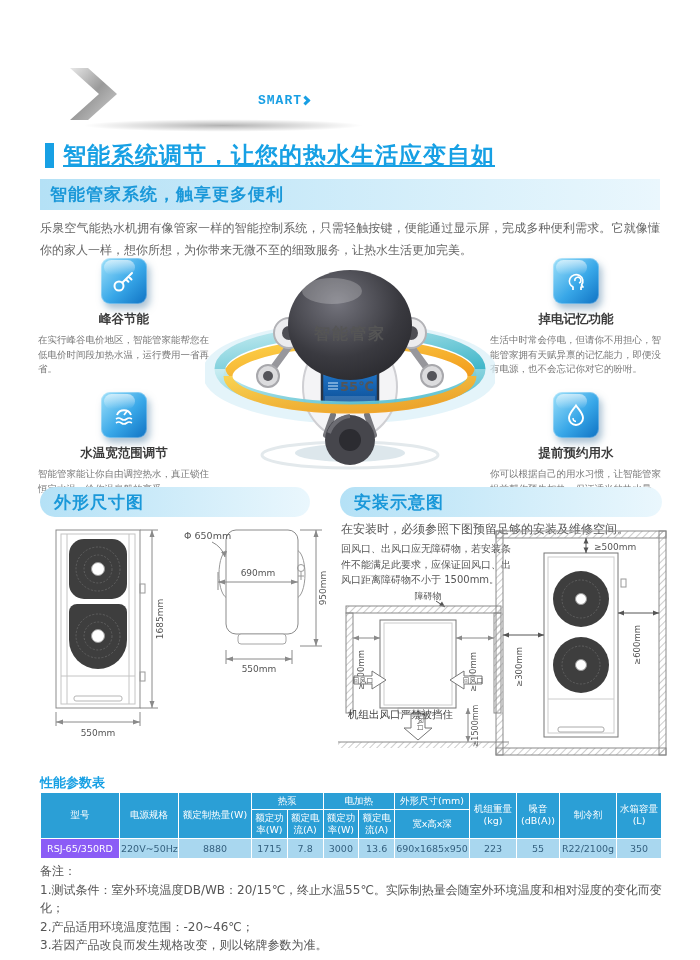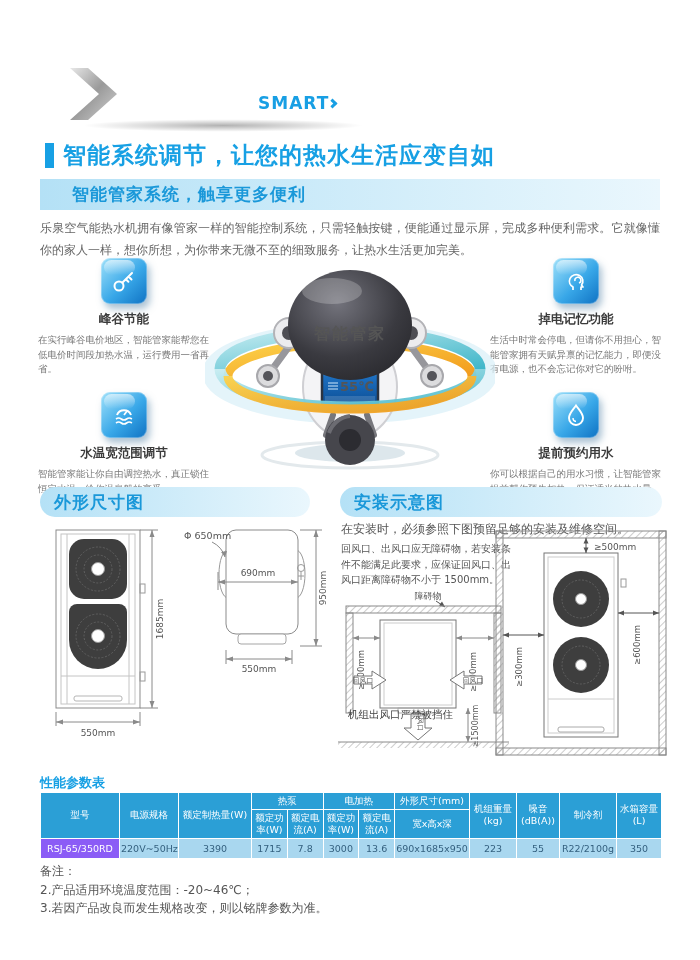--- a/index.html
+++ b/index.html
@@ -3,30 +3,30 @@
 <meta charset="utf-8">
 <style>
   *{margin:0;padding:0;box-sizing:border-box;}
   html,body{background:#fff;}
   body{font-family:"DejaVu Sans","Liberation Sans",sans-serif;}
   .page{position:relative;width:700px;height:960px;background:#fff;overflow:hidden;}
   .abs{position:absolute;}
 
   
   .logo-title{font-size:38px;font-weight:900;letter-spacing:9px;color:#0e0e0e;line-height:1;}
-  .logo-sub{font-size:17px;font-weight:bold;color:#189fe4;letter-spacing:1px;display:flex;align-items:center;}
+  .logo-sub{font-size:13px;font-weight:bold;color:#189fe4;letter-spacing:1px;display:flex;align-items:center;font-family:Liberation Mono, monospace;}
   .chev{display:inline-block;width:7px;height:7px;border-top:3px solid #189fe4;border-right:3px solid #189fe4;transform:rotate(45deg);}
   .logo-shadow{width:290px;height:13px;background:radial-gradient(ellipse at center,rgba(0,0,0,.30),rgba(0,0,0,0) 68%);}
 
   
   .main-heading{display:flex;align-items:center;gap:9px;}
   .main-heading .bar{width:9px;height:25px;background:#17a0e4;}
-  .main-heading .txt{font-size:23px;font-weight:bold;color:#17a0e4;letter-spacing:1px;}
+  .main-heading .txt{font-size:23px;font-weight:bold;color:#17a0e4;letter-spacing:1px;text-decoration:underline;}
   .band{background:linear-gradient(to right,#b4e1f6,#eaf7fd);color:#1a98d9;font-weight:bold;display:flex;align-items:center;}
-  .band-lg{width:620px;height:31px;font-size:17px;padding-left:32px;letter-spacing:1px;}
+  .band-lg{width:620px;height:31px;font-size:17px;padding-left:10px;letter-spacing:1px;}
   .band-sm{height:30px;font-size:17px;padding-left:14px;letter-spacing:1px;border-radius:15px;}
 
   .body-text{font-size:12px;color:#666;line-height:1.8;text-align:justify;}
 
   
   .feature{width:172px;display:flex;flex-direction:column;align-items:center;}
   .tile{width:46px;height:46px;border-radius:9px;position:relative;
         background:linear-gradient(135deg,#9fe1fa 0%,#38a7e8 55%,#0f72c3 100%);
         box-shadow:3px 5px 7px rgba(90,135,170,.5), inset 0 0 0 1px rgba(255,255,255,.3);
         display:flex;align-items:center;justify-content:center;}
@@ -333,33 +333,34 @@
     <tr>
       <th style="width:60px;">额定功率(W)</th>
       <th style="width:56px;">额定电流(A)</th>
       <th style="width:46px;">额定功率(W)</th>
       <th style="width:46px;">额定电流(A)</th>
       <th>宽x高x深</th>
     </tr>
     <tr>
       <td class="model-cell">RSJ-65/350RD</td>
       <td>220V~50Hz</td>
-      <td>3390</td>
+      <td>8880</td>
       <td>1715</td>
       <td>7.8</td>
       <td>3000</td>
       <td>13.6</td>
       <td>690x1685x950</td>
       <td>223</td>
       <td>55</td>
       <td>R22/2100g</td>
       <td>350</td>
     </tr>
   </tbody>
     </table>
 
   <div class="abs notes" style="left:40px;top:862px;width:625px;">
     <div>备注：</div>
+    <div>1.测试条件：室外环境温度DB/WB：20/15℃，终止水温55℃。实际制热量会随室外环境温度和相对湿度的变化而变化；</div>
     <div>2.产品适用环境温度范围：-20~46℃；</div>
     <div>3.若因产品改良而发生规格改变，则以铭牌参数为准。</div>
   </div>
 
 </div>
 
 </body></html>

